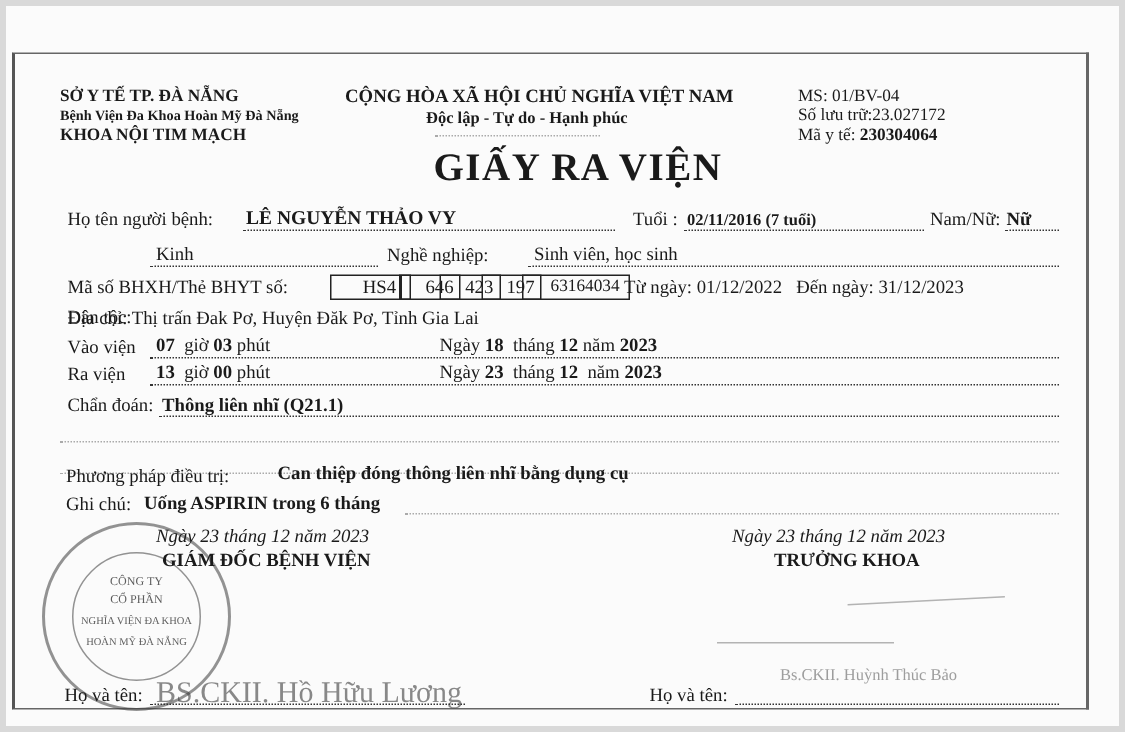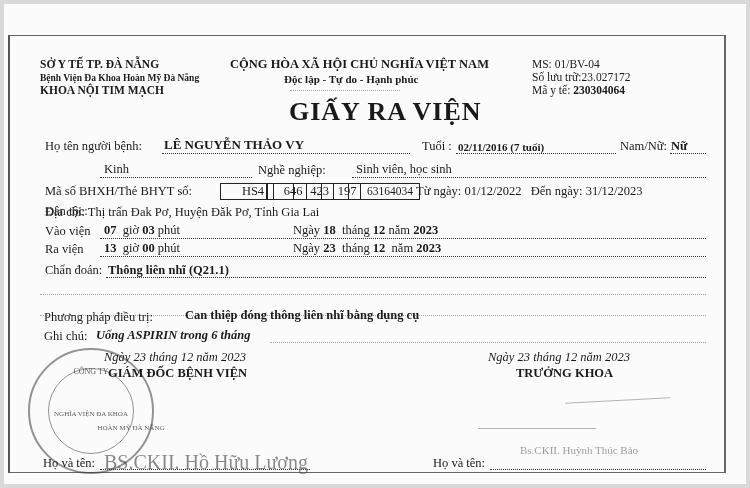--- a/index.html
+++ b/index.html
@@ -79,27 +79,28 @@
 <div class="dots" style="left:106px;top:277px;width:600px;"></div>
 <div class="t b" style="left:108px;top:263px;">Thông liên nhĩ (Q21.1)</div>
 <div class="dots light" style="left:40px;top:294px;width:666px;"></div>
 <div class="dots light" style="left:40px;top:315px;width:666px;"></div>
 
 <div class="t" style="left:44px;top:310px;">Phương pháp điều trị:</div>
 <div class="t b" style="left:185px;top:308px;">Can thiệp đóng thông liên nhĩ bằng dụng cụ</div>
 
 <div class="t" style="left:44px;top:329px;">Ghi chú:</div>
 <div class="dots light" style="left:270px;top:342px;width:436px;"></div>
-<div class="t b" style="left:96px;top:328px;font-style:italic;">Uống ASPIRIN trong 6 tháng</div>
+<div class="t b" style="left:96px;top:328px;">Uống ASPIRIN trong 6 tháng</div>
 
 <div class="stamp">
   <div class="stamp-inner"></div>
-  <div class="stamp-text" style="top:16px;">CÔNG TY</div>
+  <div class="stamp-text" style="top:32px;">CÔNG TY</div>
+  <div class="stamp-text" style="top:44px;">CỔ PHẦN</div>
   <div class="stamp-text" style="top:58px;font-size:7px;">NGHĨA VIỆN ĐA KHOA</div>
-  <div class="stamp-text" style="top:72px;font-size:7px;margin-left:40px;">HOÀN MỸ ĐÀ NẴNG</div>
+  <div class="stamp-text" style="top:72px;font-size:7px;">HOÀN MỸ ĐÀ NẴNG</div>
 </div>
 
 <div class="t i" style="left:104px;top:350px;font-size:12.5px;">Ngày 23 tháng 12 năm 2023</div>
 <div class="t b" style="left:108px;top:366px;font-size:12.5px;">GIÁM ĐỐC BỆNH VIỆN</div>
 <div class="t" style="left:43px;top:456px;">Họ và tên:</div>
 <div class="dots" style="left:100px;top:469px;width:210px;"></div>
 <div class="sig" style="left:104px;top:451px;">BS.CKII. Hồ Hữu Lương</div>
 
 <div class="t i" style="left:488px;top:350px;font-size:12.5px;">Ngày 23 tháng 12 năm 2023</div>
 <div class="t b" style="left:516px;top:366px;font-size:12.5px;text-align:right;">TRƯỞNG KHOA</div>

